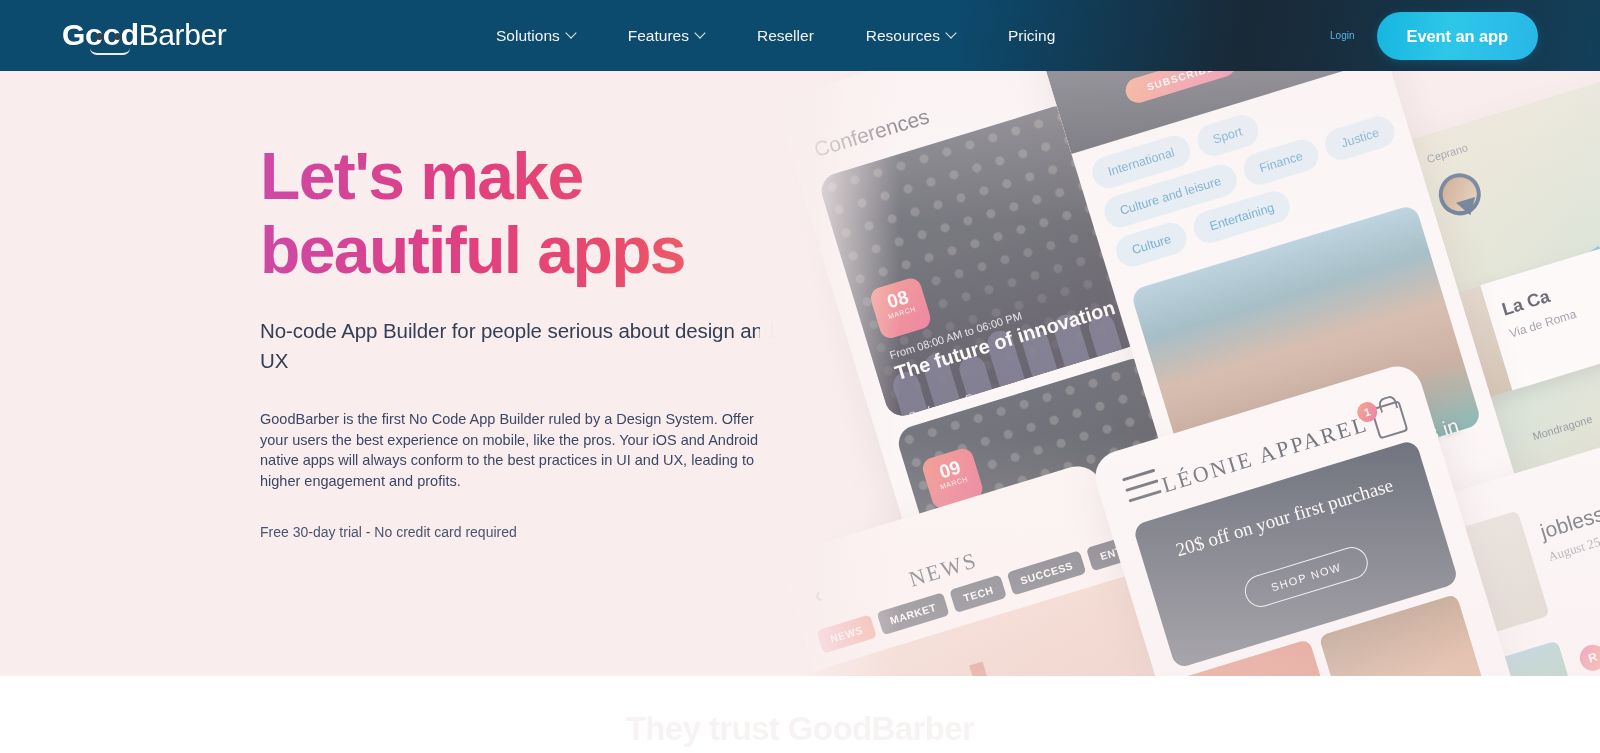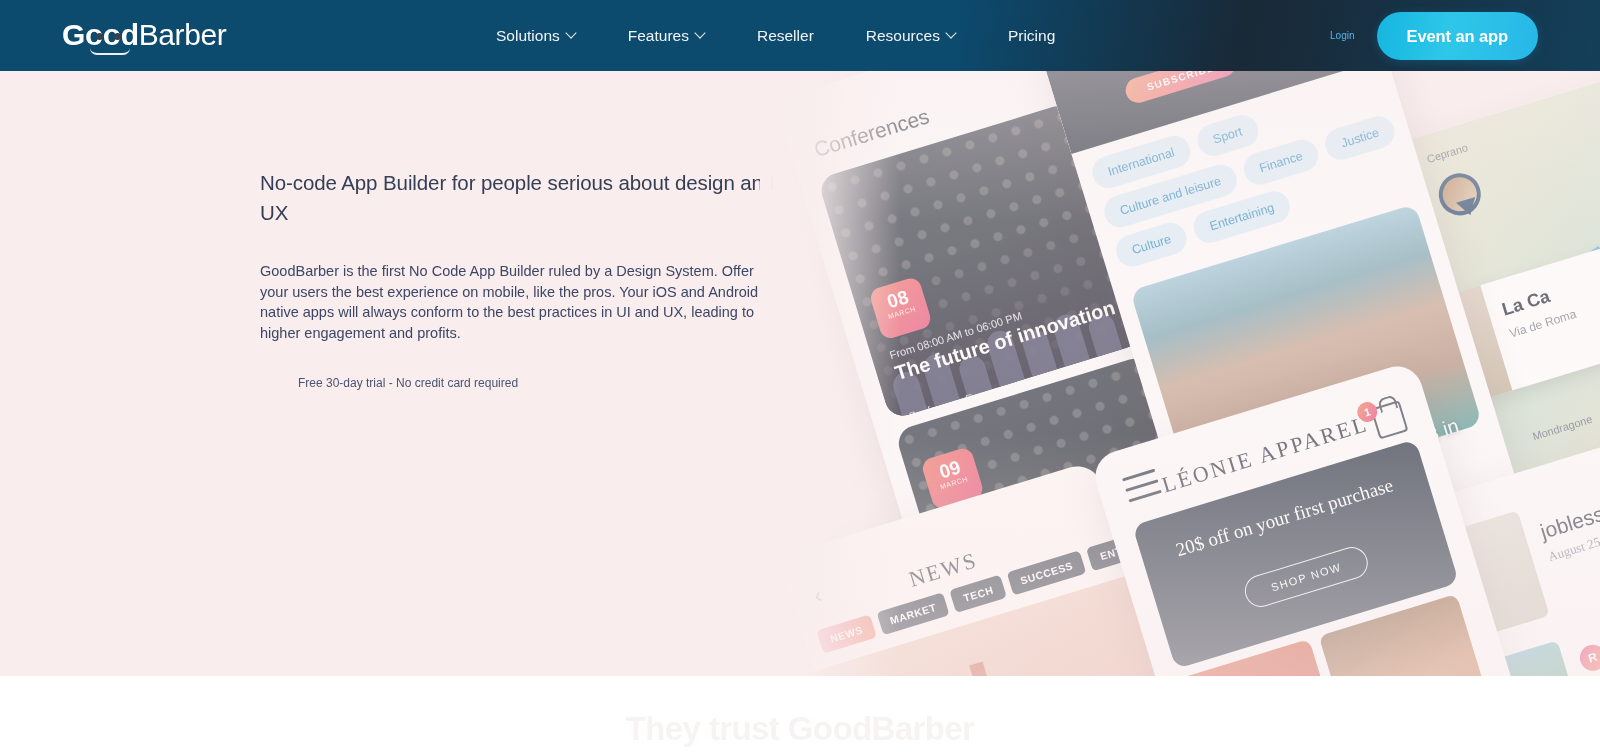--- a/index.html
+++ b/index.html
@@ -90,21 +90,21 @@
   }
   .btn-start {
     margin-top:35px;
     display:inline-block;
     background:linear-gradient(100deg,#d3489f 0%,#e04a86 35%,#ec6f63 75%,#ef8358 100%);
     color:#fff; font-size:20px; font-weight:700;
     padding:0 44px; height:57px; line-height:57px; border-radius:29px;
     cursor:pointer; letter-spacing:-.2px;
     box-shadow:0 6px 18px rgba(222,90,120,.30);
   }
-  .trial-note { margin-top:33px; font-size:12px; color:#4a5472;margin-left:38px; }
+  .trial-note { margin-top:33px; font-size:14px; color:#4a5472; }
 
   
   .collage { position:absolute; left:760px; top:0; width:840px; height:605px; overflow:hidden; }
   .collage:after {
     content:""; position:absolute; left:0; top:0; width:140px; height:605px;
     background:linear-gradient(90deg,#f9eded 0%,rgba(249,237,237,.85) 35%,rgba(249,237,237,0) 100%);
     z-index:40; pointer-events:none;
   }
   .phone {
     position:absolute; background:#fdfafa; border-radius:26px;
@@ -300,20 +300,22 @@
 
     <div class="header-right">
       <span class="login-link">Login</span>
       <span class="cta-create">Event an app</span>
     </div>
   </div>
 
   <div class="hero">
 
     <div class="hero-copy">
+      <h1 class="headline">Let's make
+beautiful apps</h1>
       <p class="subhead">No-code App Builder for people serious about design and UX</p>
       <p class="bodytext">GoodBarber is the first No Code App Builder ruled by a Design System. Offer your users the best experience on mobile, like the pros. Your iOS and Android native apps will always conform to the best practices in UI and UX, leading to higher engagement and profits.</p>
       <p class="trial-note">Free 30-day trial - No credit card required</p>
     </div>
 
     <div class="collage">
 
       <div class="phone phone-tilt p-conf">
         <div class="conf-title">Conferences</div>
         <div class="seeall">See all</div>

